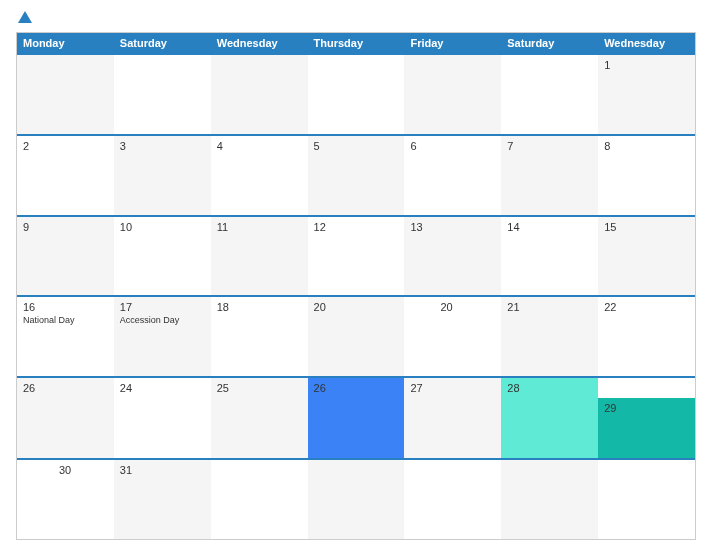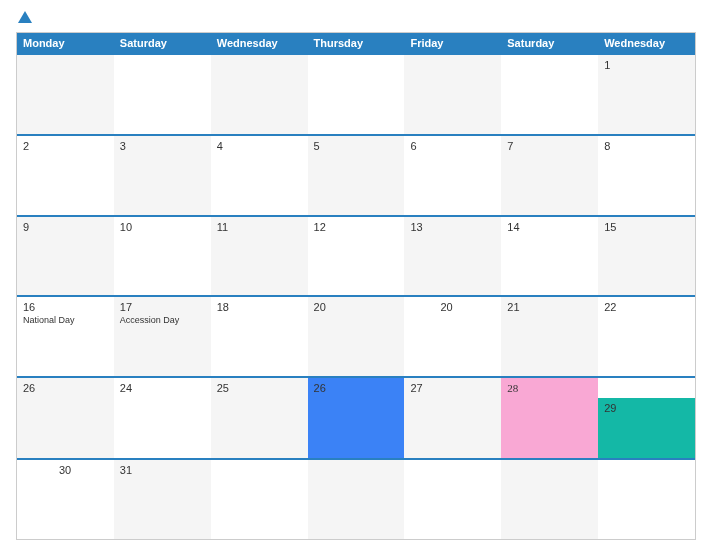--- a/index.html
+++ b/index.html
@@ -254,21 +254,21 @@
           </div>
           <div class="cal-cell" style="background: rgb(245, 245, 245);">
             <span class="day-num">25</span>
           </div>
           <div class="cal-cell" style="background: #3b82f6;">
             <span class="day-num">26</span>
           </div>
           <div class="cal-cell" style="background: rgb(245, 245, 245);">
             <span class="day-num">27</span>
           </div>
-          <div class="cal-cell" style="background: #f9a8d4; font-family: Liberation Serif, serif;">
+          <div class="cal-cell" style="background: #5eead4;">
             <span class="day-num">28</span>
           </div>
           <div class="cal-cell" style="background: #14b8a6; margin-top: 20px;">
             <span class="day-num">29</span>
           </div>
         </div>
         <div class="cal-row">
           <div class="cal-cell" style="background: rgb(255, 255, 255); margin-left: 36px;">
             <span class="day-num">30</span>
           </div>

